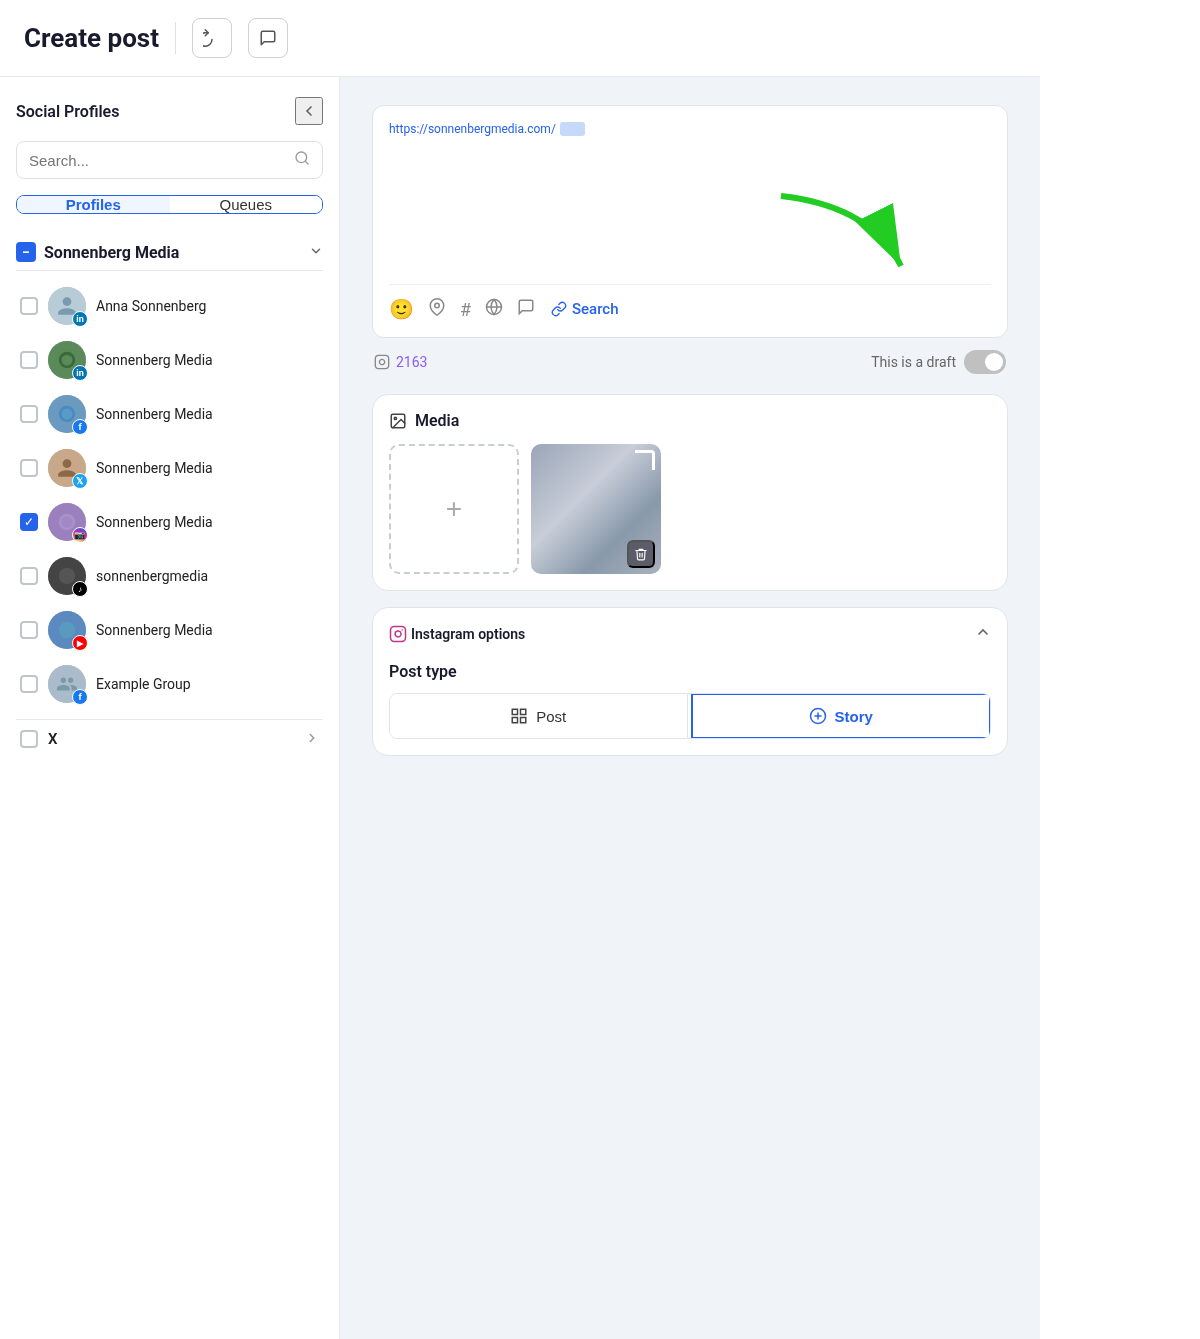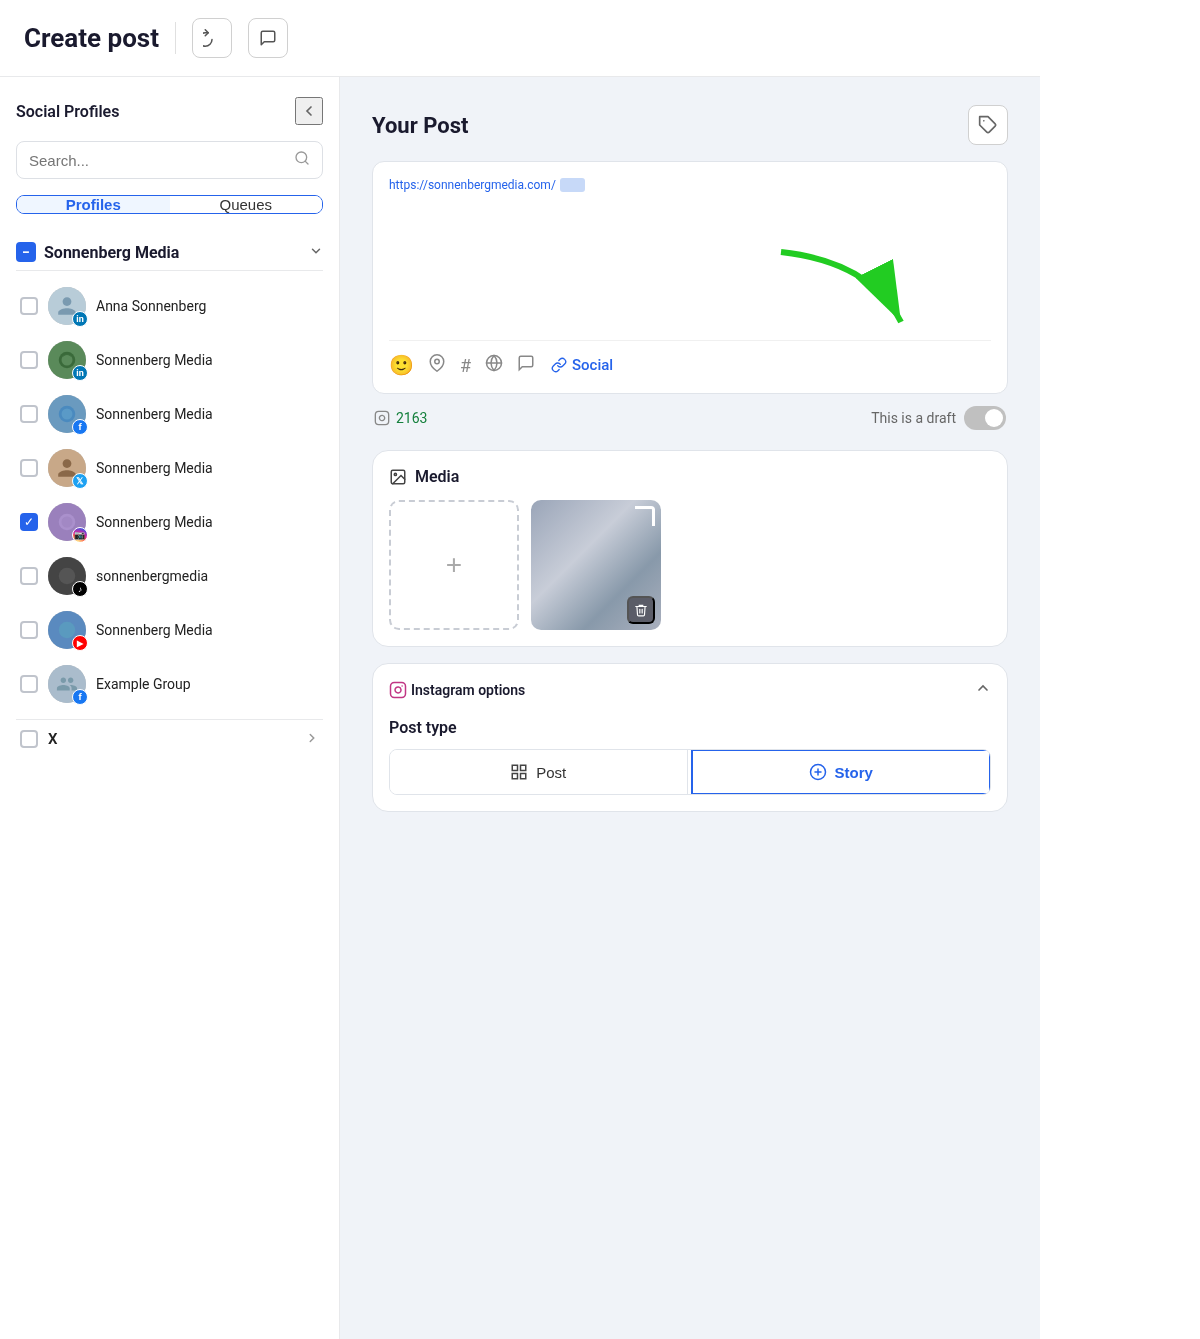--- a/index.html
+++ b/index.html
@@ -332,21 +332,21 @@
       align-items: center;
       justify-content: space-between;
       margin-bottom: 20px;
       padding: 0 2px;
     }
     .post-count {
       display: flex;
       align-items: center;
       gap: 6px;
       font-size: 14px;
-      color: #15803d;
+      color: #8b5cf6;
     }
     .draft-toggle {
       display: flex;
       align-items: center;
       gap: 8px;
       font-size: 14px;
       color: #666;
     }
     .toggle-switch {
       width: 42px;
@@ -672,29 +672,20 @@
       <span class="extra-chevron">
         <svg width="14" height="14" viewBox="0 0 24 24" fill="none" stroke="#999" stroke-width="2.5" stroke-linecap="round">
           <polyline points="9 18 15 12 9 6"></polyline>
         </svg>
       </span>
     </div>
   </div>
 
   <div class="main-content">
 
-    <div class="your-post-header">
-      <span class="your-post-title">Your Post</span>
-      <button class="tag-btn">
-        <svg width="20" height="20" viewBox="0 0 24 24" fill="none" stroke="#666" stroke-width="2" stroke-linecap="round" stroke-linejoin="round">
-          <path d="M20.59 13.41l-7.17 7.17a2 2 0 0 1-2.83 0L2 12V2h10l8.59 8.59a2 2 0 0 1 0 2.82z"></path>
-          <line x1="7" y1="7" x2="7.01" y2="7"></line>
-        </svg>
-      </button>
-    </div>
 
     <div class="post-composer">
       <div class="composer-area">
         <div class="post-url">
           <span>https://sonnenbergmedia.com/</span>
             <span class="url-highlight">&nbsp;&nbsp;&nbsp;&nbsp;&nbsp;&nbsp;&nbsp;</span>
         </div>
 
         <div style="position:relative; height:60px; pointer-events:none;">
           <svg style="position:absolute; right: 60px; top:-30px;" width="160" height="100" viewBox="0 0 160 100">
@@ -726,21 +717,21 @@
           <span class="toolbar-icon">
             <svg width="18" height="18" viewBox="0 0 24 24" fill="none" stroke="#888" stroke-width="2" stroke-linecap="round">
               <path d="M21 15a2 2 0 0 1-2 2H7l-4 4V5a2 2 0 0 1 2-2h14a2 2 0 0 1 2 2z"></path>
             </svg>
           </span>
           <div class="tracked-link">
             <svg width="16" height="16" viewBox="0 0 24 24" fill="none" stroke="#2563eb" stroke-width="2" stroke-linecap="round">
               <path d="M10 13a5 5 0 0 0 7.54.54l3-3a5 5 0 0 0-7.07-7.07l-1.72 1.71"></path>
               <path d="M14 11a5 5 0 0 0-7.54-.54l-3 3a5 5 0 0 0 7.07 7.07l1.71-1.71"></path>
             </svg>
-            <span>Social</span>
+            <span>Search</span>
           </div>
         </div>
       </div>
     </div>
 
     <div class="post-meta">
       <div class="post-count">
         <svg width="16" height="16" viewBox="0 0 24 24" fill="none" stroke="#888" stroke-width="2">
           <rect x="2" y="2" width="20" height="20" rx="5" ry="5"></rect>
           <path d="M16 11.37A4 4 0 1 1 12.63 8 4 4 0 0 1 16 11.37z"></path>

